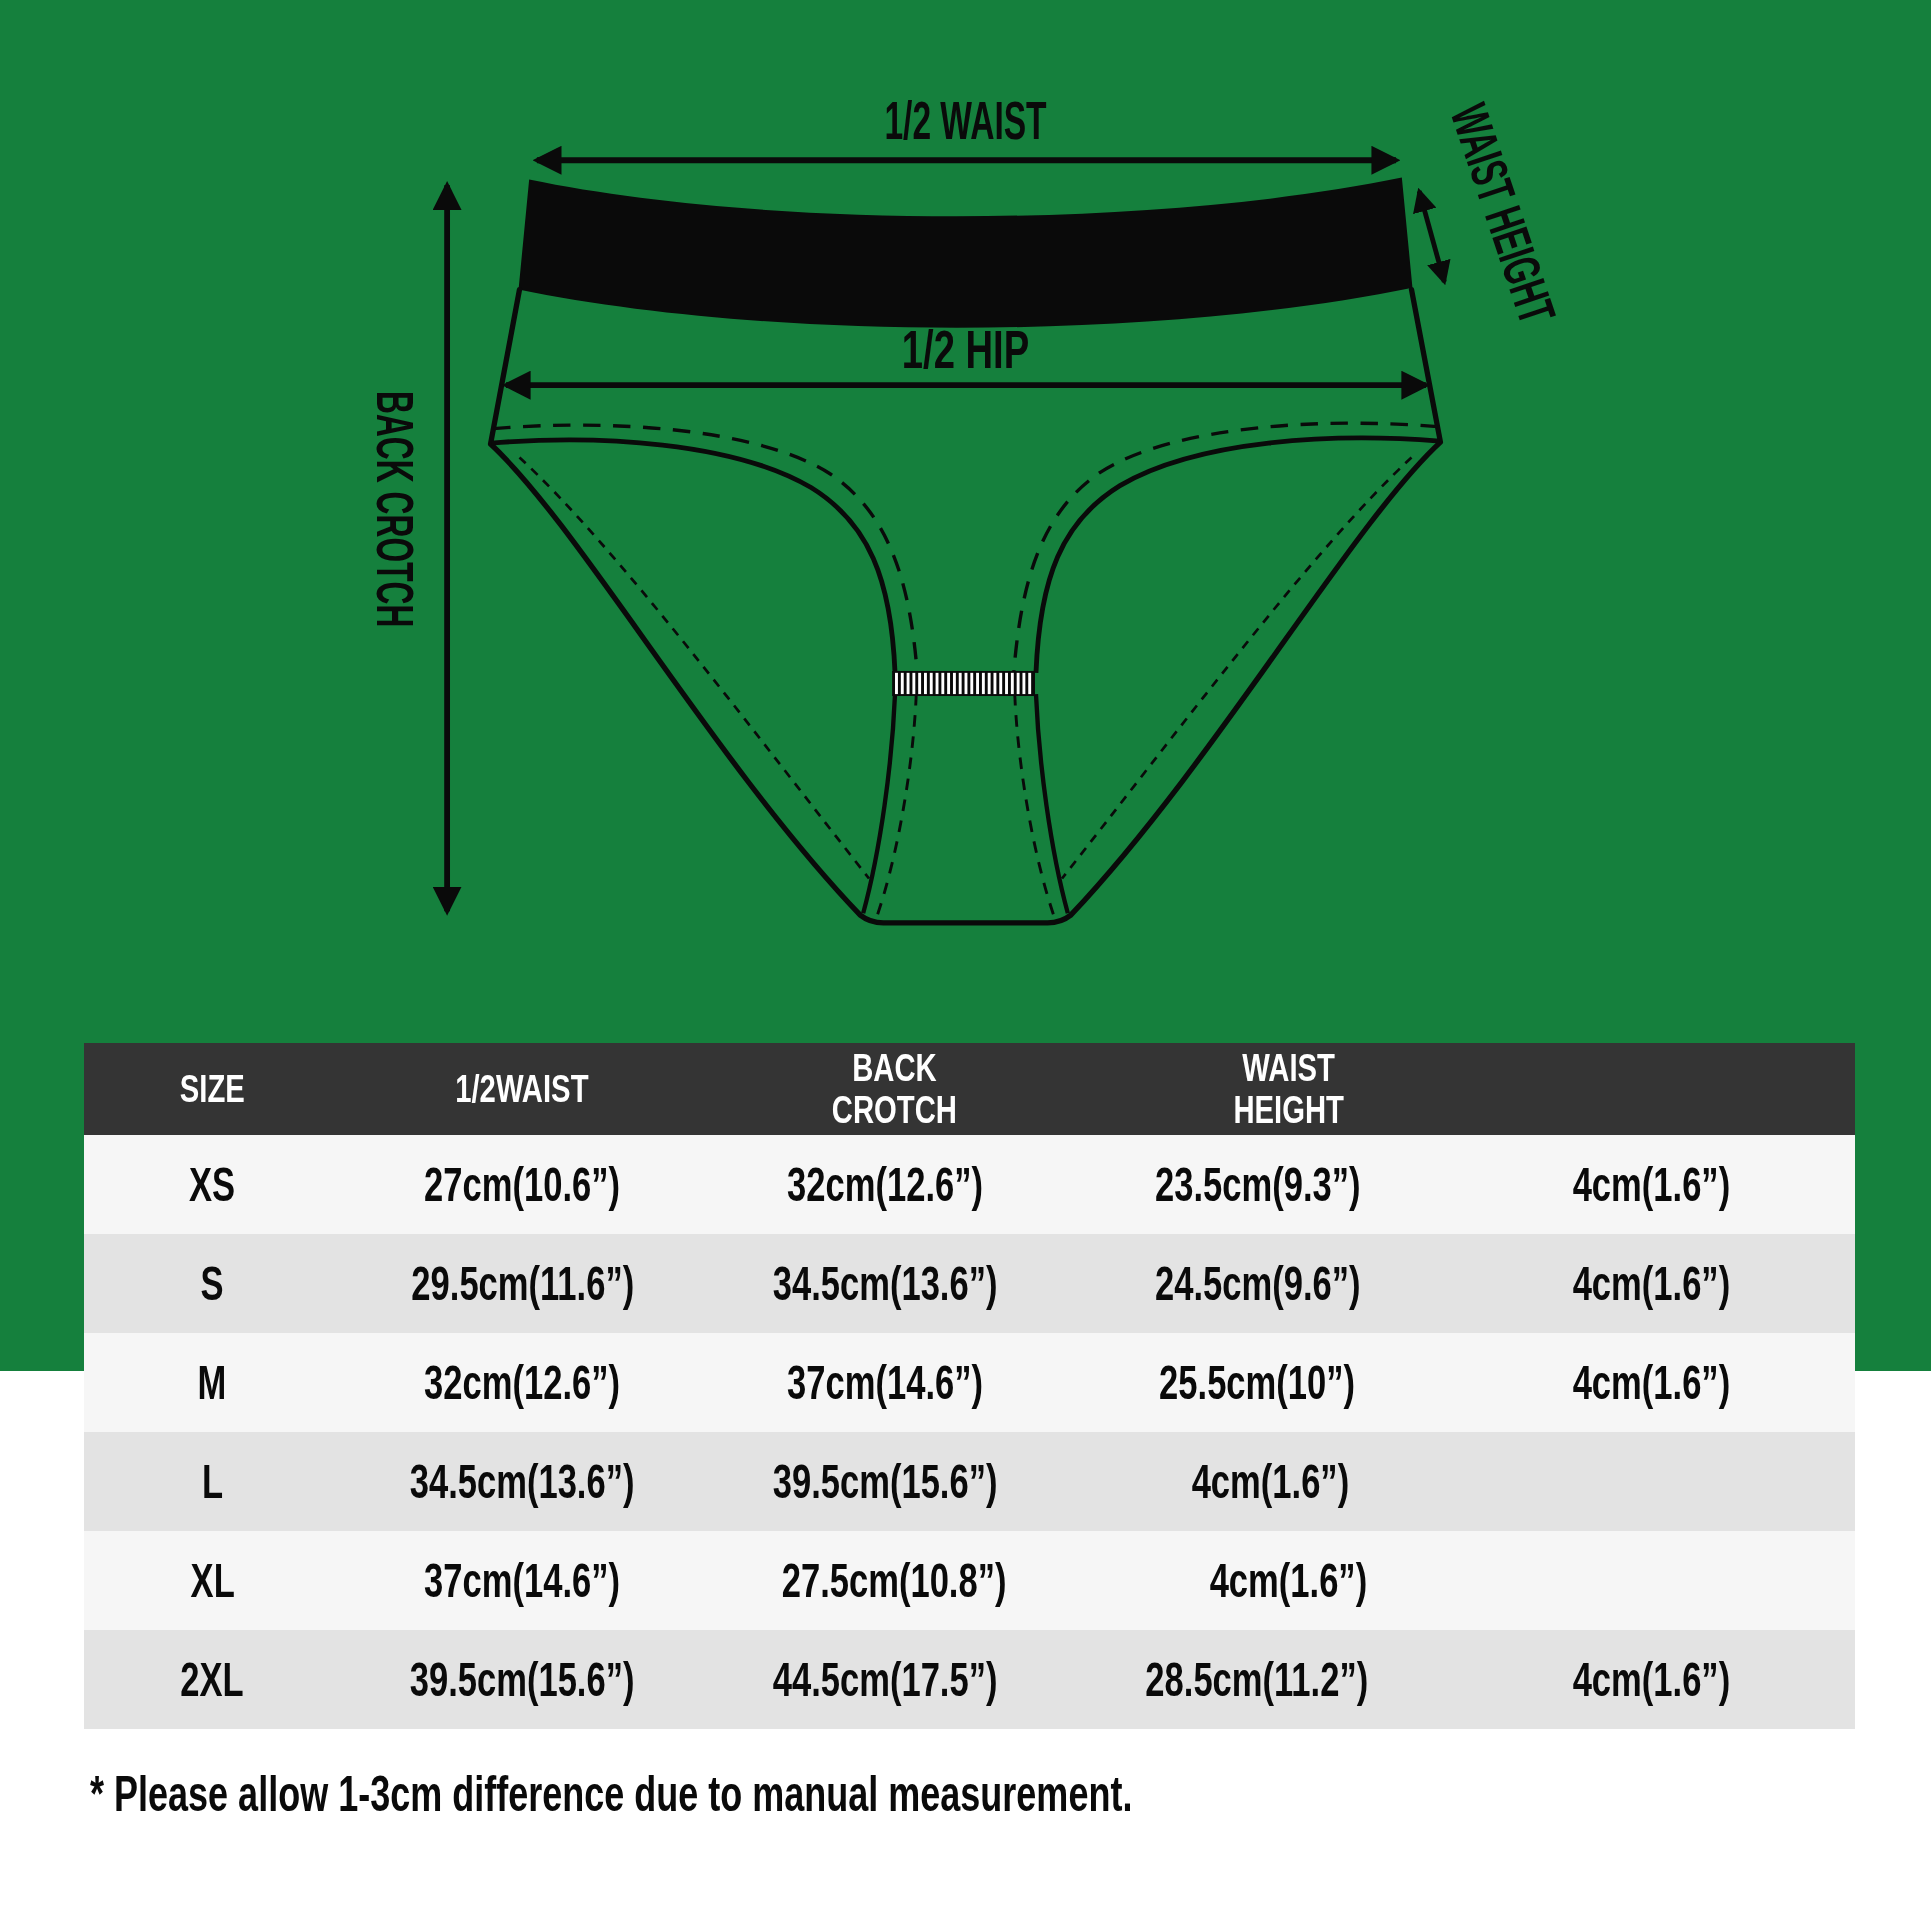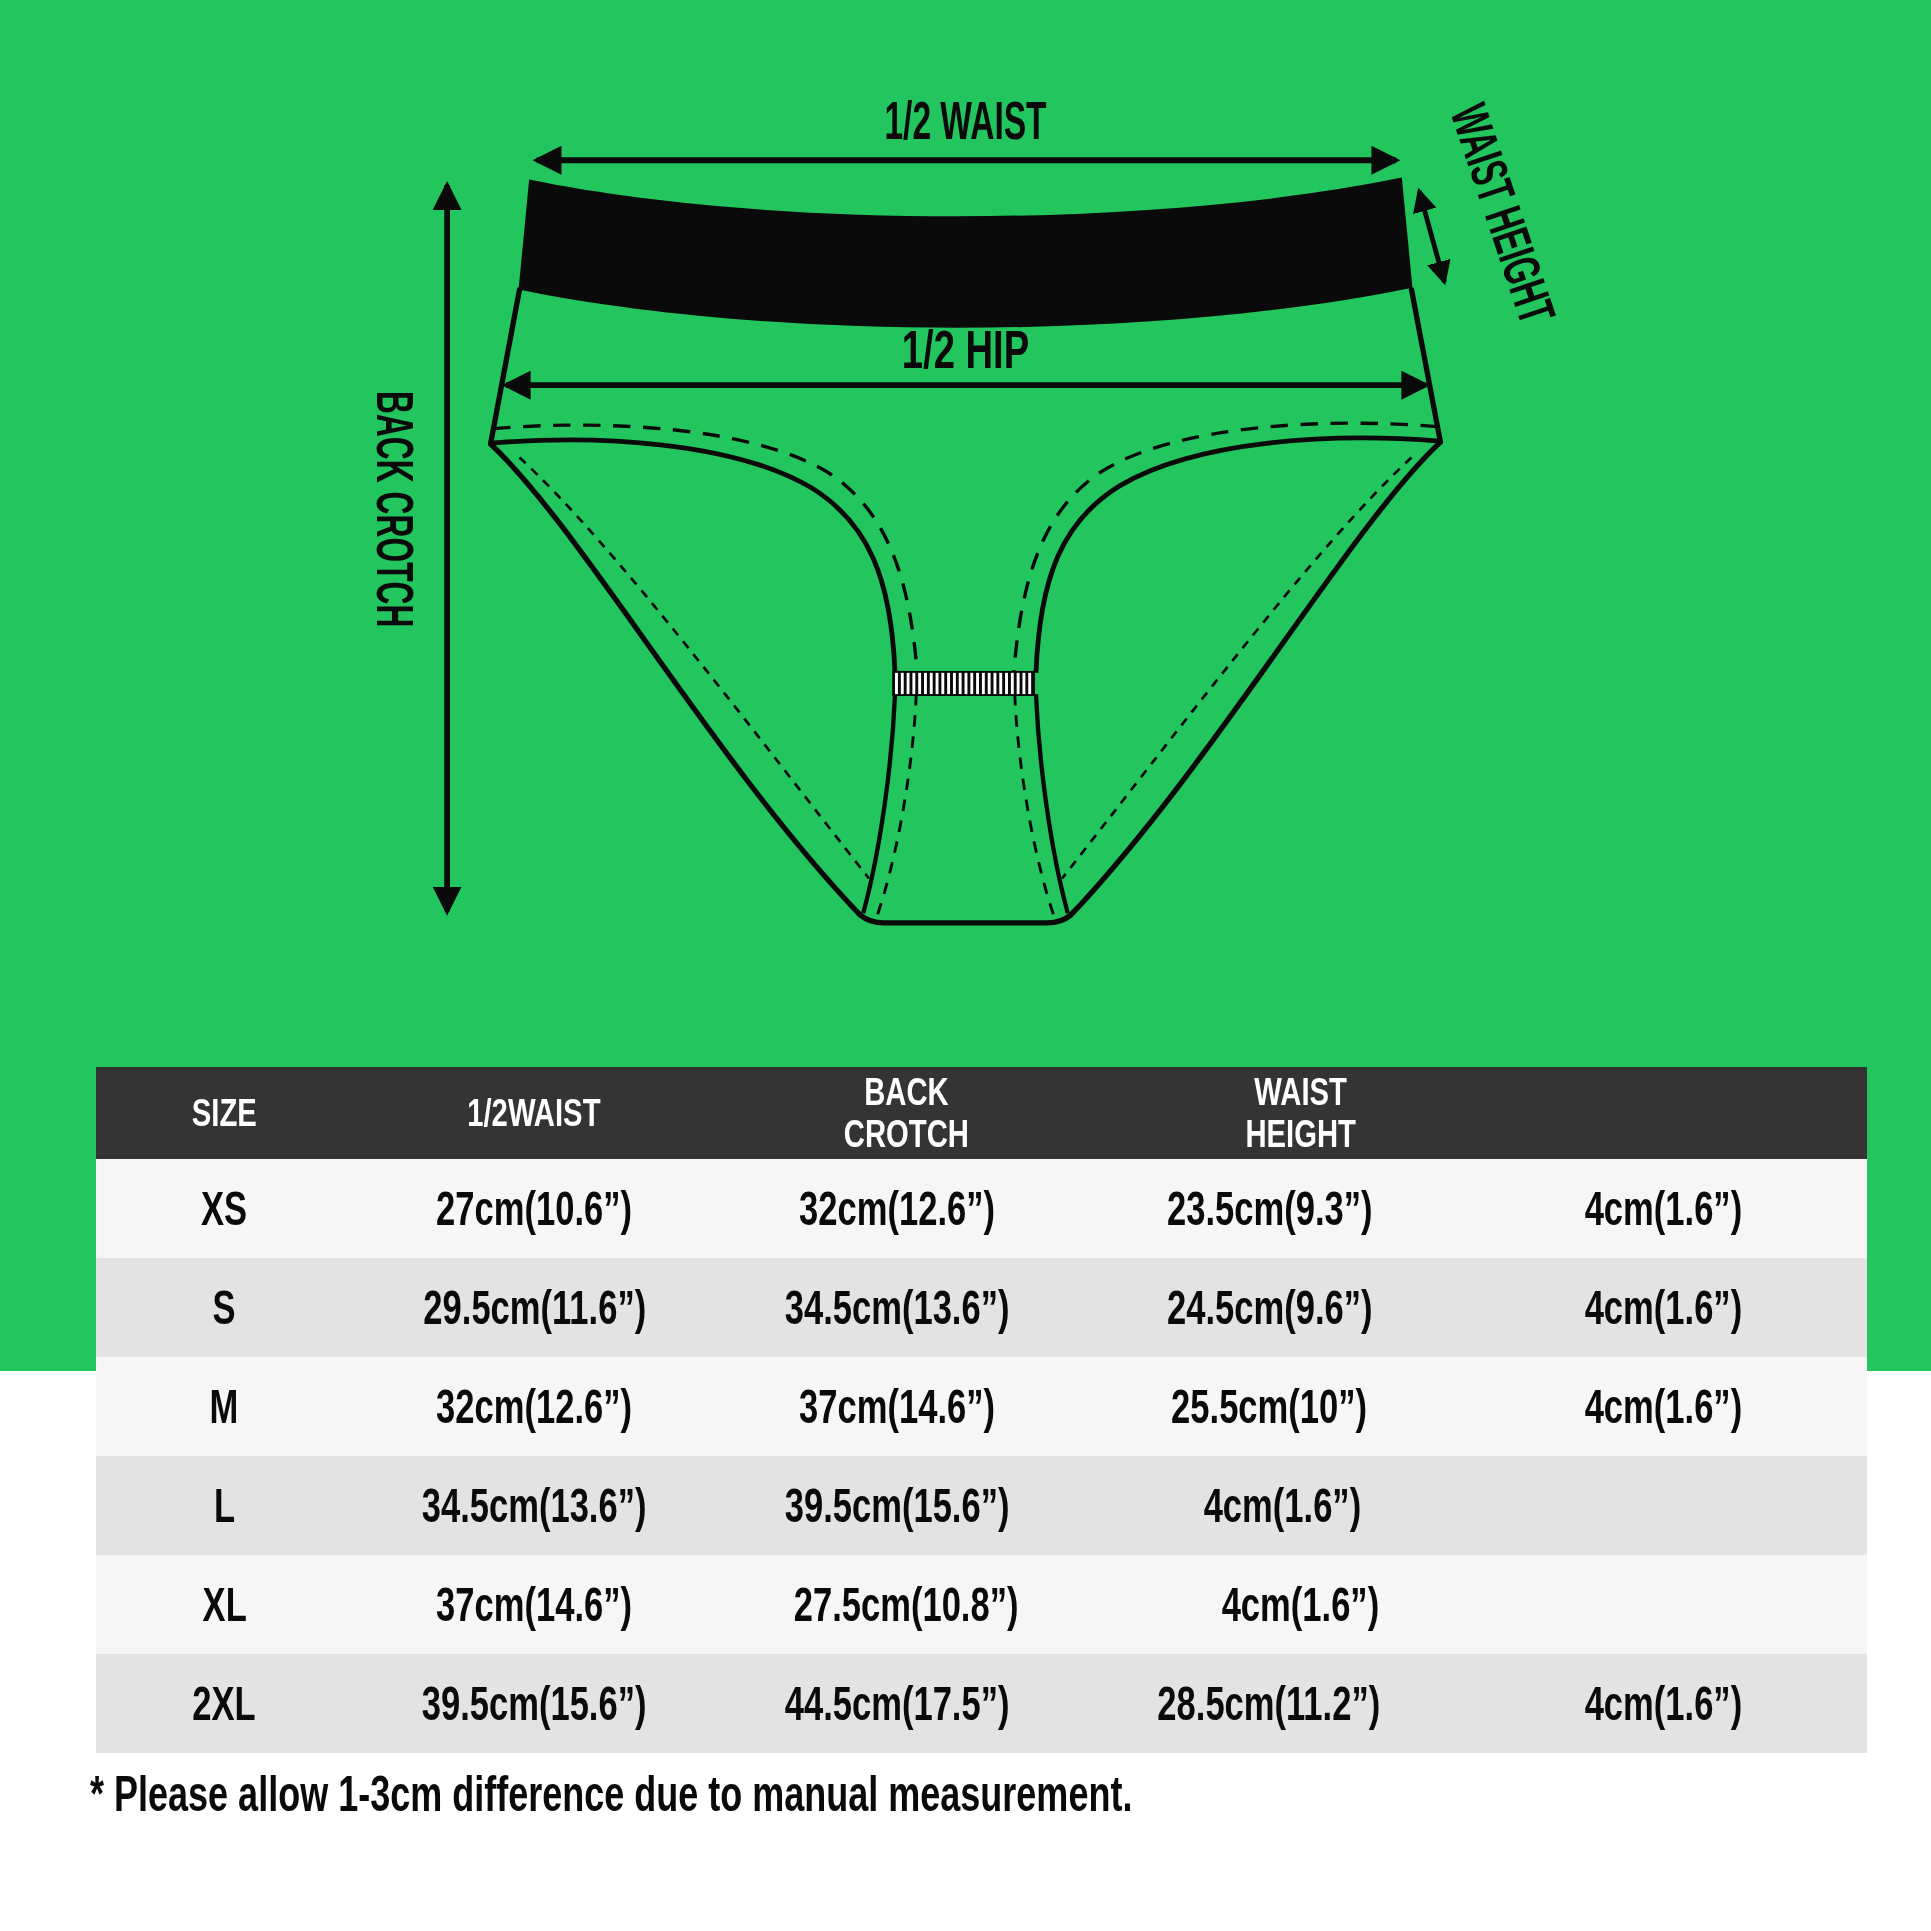--- a/index.html
+++ b/index.html
@@ -1,33 +1,33 @@
 <!DOCTYPE html>
 <html><head>
 <meta charset="utf-8">
 <style>
   html,body{margin:0;padding:0;}
   body{
     width:1931px;height:1931px;position:relative;background:#ffffff;
     font-family:"Liberation Sans",sans-serif;overflow:hidden;
   }
-  .page{position:absolute;left:0;top:0;width:1931px;height:1371px;background:#22c55e;}
+  .page{position:absolute;left:0;top:0;width:1931px;height:1371px;background:#15803d;}
 
   
   .cx{display:inline-block;transform:scaleX(0.74);transform-origin:center;white-space:pre-line;}
 
   
   .diagram{position:absolute;left:0;top:0;width:1931px;height:975px;}
   .diagram text{
     font-family:"Liberation Sans",sans-serif;
     font-weight:700;fill:#0a0a0a;
   }
 
   
-  .size-table{position:absolute;left:96px;top:1043px;width:1771px;margin-top:24px;}
+  .size-table{position:absolute;left:84px;top:1043px;width:1771px;}
   .thead{display:flex;height:92px;background:#343434;color:#ffffff;}
   .thead .cell{font-size:39px;line-height:42px;font-weight:700;text-align:center;}
   .thead .cx{transform:scaleX(0.75);}
   .trow{display:flex;height:99px;color:#0a0a0a;font-weight:700;}
   .trow .cell{font-size:48px;}
   .trow .cx{transform:scaleX(0.72);}
   .trow.light{background:#f6f6f6;}
   .trow.dark{background:#e3e3e3;}
   .cell{display:flex;align-items:center;justify-content:center;}
   .c1{width:14.5%;text-align:center;}.c2{width:20.5%;}.c3{width:20.5%;}.c4{width:21.5%;}.c5{width:23%;text-align:center;}

